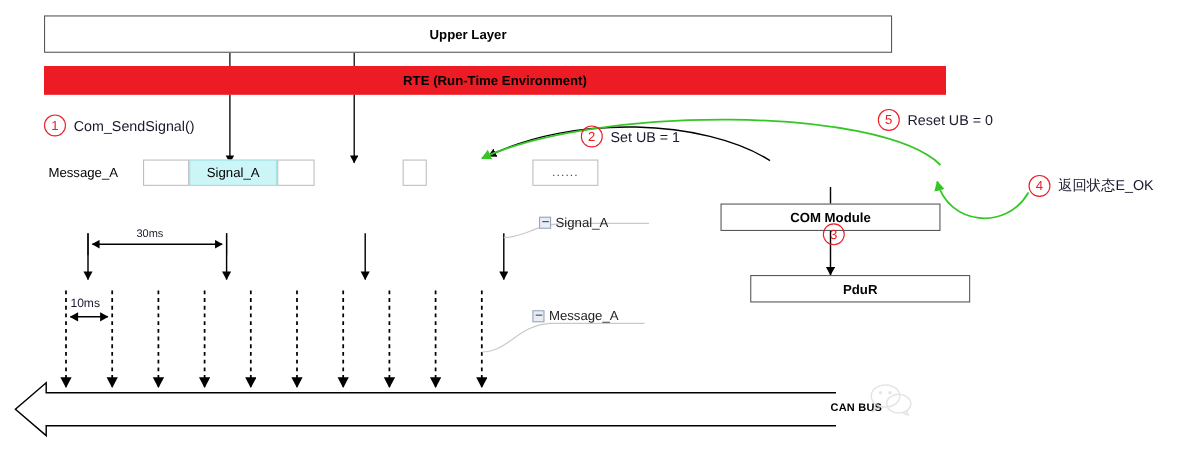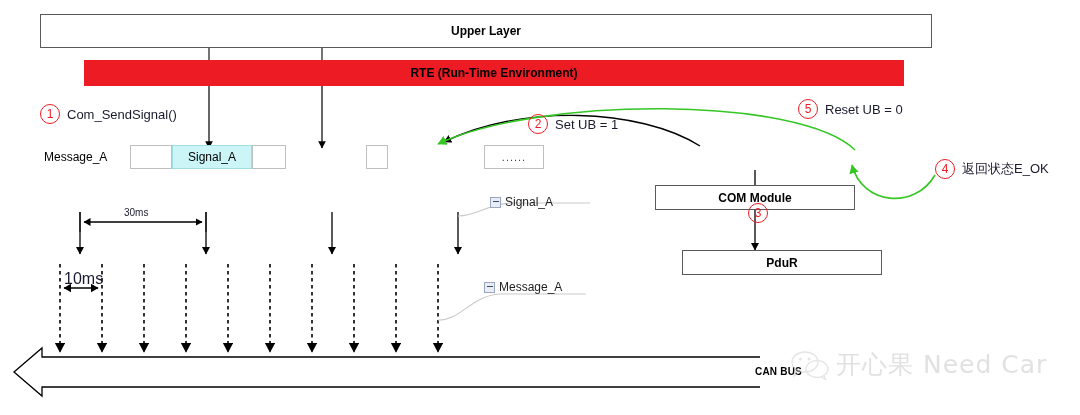--- a/index.html
+++ b/index.html
@@ -3,21 +3,21 @@
 <meta charset="utf-8">
 <style>
   html,body{margin:0;padding:0;background:#ffffff;}
   body{font-family:"Liberation Sans","DejaVu Sans",sans-serif;}
   #stage{position:relative;width:1080px;height:415px;background:#fff;overflow:hidden;}
   .svg-layer{position:absolute;left:0;top:0;width:1080px;height:415px;}
 
   .box{position:absolute;box-sizing:border-box;border:1px solid #595959;
        display:flex;align-items:center;justify-content:center;
        font-size:12px;font-weight:bold;color:#000;background:#fff;}
-  .box.rte{background:#ED1C24;border-color:#ED1C24;color:#000;margin-left:44px;}
+  .box.rte{background:#ED1C24;border-color:#ED1C24;color:#000;}
 
   .seg{position:absolute;box-sizing:border-box;border:1px solid #bfbfbf;
        display:flex;align-items:center;justify-content:center;
        font-size:12px;color:#000;background:#fff;}
   .seg.cyan{background:#ccf5f7;border-color:#9fdfe3;}
   .seg.green{background:#cdf0cd;border-color:#7fbf7f;}
   .seg.dots{color:#444;font-size:11px;letter-spacing:1px;}
 
   .lbl{position:absolute;font-size:12px;color:#000;white-space:nowrap;}
   .lbl.ms{font-size:10px;color:#1a1a2e;}
@@ -114,21 +114,21 @@
     <g stroke="#c9c9c9" stroke-width="1.1" fill="none">
       <path d="M 458 216 C 478 216 486 204 512 203 L 590 203"></path>
       <path d="M 438 320 C 462 320 470 296 500 294 L 586 294"></path>
     </g>
 
     <g fill="none" stroke="#000" stroke-width="1.3">
       <path d="M 760 357 L 42 357 L 42 348 L 14 372 L 42 396 L 42 387 L 760 387"></path>
     </g>
   </svg>
 
-  <div class="box" style="left:40px;top:14px;width:892px;height:34px;">
+  <div class="box" style="left:40px;top:14px;width:771px;height:34px;">
     <span>Upper Layer</span>
   </div>
 
   <div class="box rte" style="left:40px;top:60px;width:820px;height:26px;">
     <span>RTE  (Run-Time Environment)</span>
   </div>
 
   <div class="box" style="left:655px;top:145px;width:200px;height:25px;margin-top:40px;">
     <span>COM Module</span>
   </div>
@@ -167,21 +167,21 @@
     <span class="circ">4</span>
     <span class="steptxt">返回状态E_OK</span>
   </div>
 
   <div class="step" style="left:798px;top:99px;">
     <span class="circ">5</span>
     <span class="steptxt">Reset UB = 0</span>
   </div>
 
   <div class="lbl ms" style="left:124px;top:207px;">30ms</div>
-  <div class="lbl ms" style="left:64px;top:270px;font-size:16px;">10ms</div>
+  <div class="lbl ms" style="left:64px;top:270px;font-size:11px;">10ms</div>
 
   <div class="callout" style="left:490px;top:195px;">
     <span class="minusbox"></span>
     <span class="callotxt">Signal_A</span>
   </div>
 
   <div class="callout" style="left:484px;top:280px;">
     <span class="minusbox"></span>
     <span class="callotxt">Message_A</span>
   </div>
@@ -190,16 +190,15 @@
 
   <div class="wm">
     <svg width="40" height="30" viewBox="0 0 40 30">
       <ellipse cx="15" cy="12" rx="13" ry="10" fill="none" stroke="#d0d0d0" stroke-width="1.4"></ellipse>
       <path d="M6 20 L4 26 L10 22" fill="none" stroke="#d0d0d0" stroke-width="1.4"></path>
       <circle cx="10.5" cy="9" r="1.5" fill="#d0d0d0"></circle>
       <circle cx="19" cy="9" r="1.5" fill="#d0d0d0"></circle>
       <ellipse cx="27" cy="19" rx="11" ry="8.5" fill="none" stroke="#d0d0d0" stroke-width="1.4"></ellipse>
       <path d="M34 26 L36 30 L31 27" fill="none" stroke="#d0d0d0" stroke-width="1.4"></path>
     </svg>
-    <span class="wm-txt">开心果 Need Car</span>
   </div>
 
 </div>
 
 </body></html>

